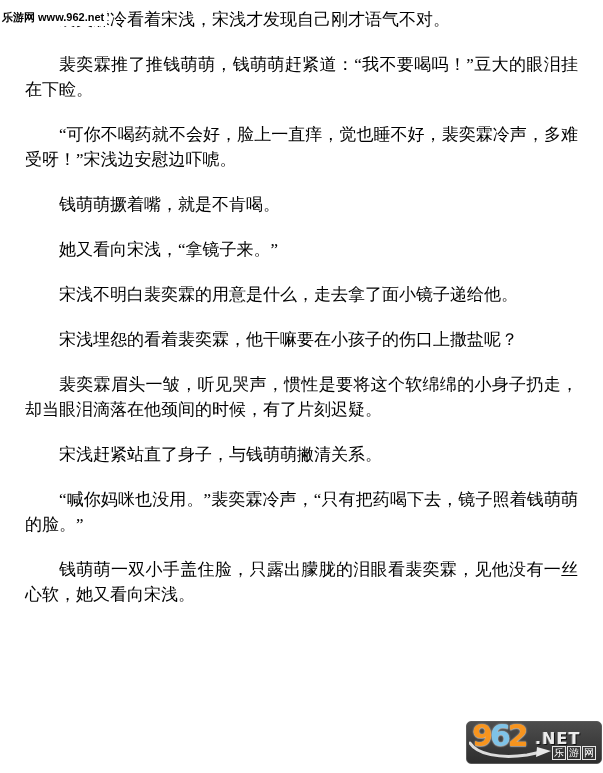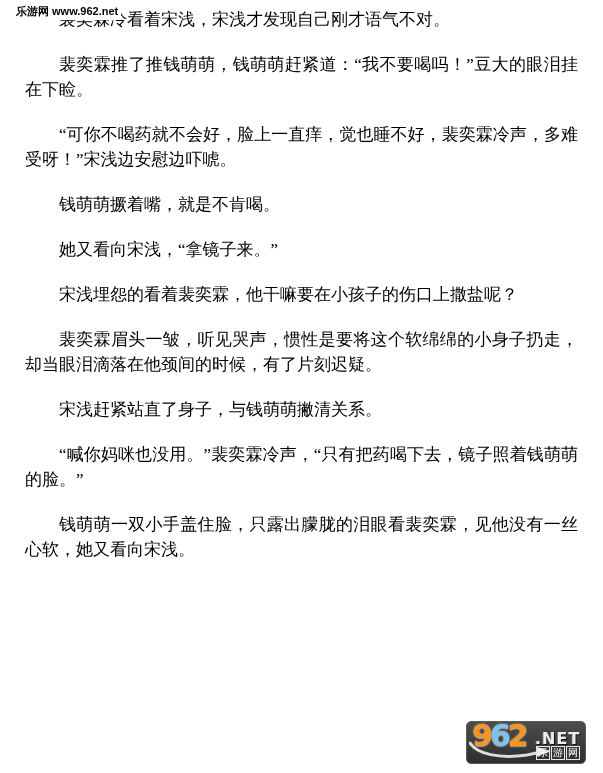--- a/index.html
+++ b/index.html
@@ -18,32 +18,32 @@
     color: #000000;
   }
   .novel p {
     margin: 0 0 20px 0;
     text-indent: 2em;
     text-align: justify;
     word-break: break-all;
   }
   
   .watermark {
-    position: absolute; top: 2px; left: 0;
+    position: absolute; top: 8px; left: 0;
     background: #ffffff;
     font-family: "Liberation Sans", "DejaVu Sans", sans-serif;
     font-size: 11px; font-weight: bold; color: #000;
-    padding: 2px 3px 1px 16px;
+    padding: 2px 3px 1px 2px;
     z-index: 5;
     white-space: nowrap;
   }
   
   .logo {
     position: absolute; left: 466px; top: 721px;
-    width: 120px; height: 43px;
+    width: 136px; height: 43px;
     background: linear-gradient(#4d4d4d, #2e2e2e);
     border-radius: 5px;
     border: 1px solid #5a5a5a;
     box-sizing: border-box;
     z-index: 6;
     overflow: hidden;
   }
   .logo-962 {
     position: absolute; left: 5px; top: -4px;
     font-family: "DejaVu Sans", sans-serif;
@@ -72,20 +72,21 @@
 <body>
 
 <div class="watermark">乐游网 www.962.net</div>
 
 <div class="novel">
     <p>裴奕霖冷看着宋浅，宋浅才发现自己刚才语气不对。</p>
     <p>裴奕霖推了推钱萌萌，钱萌萌赶紧道：“我不要喝吗！”豆大的眼泪挂在下睑。</p>
     <p>“可你不喝药就不会好，脸上一直痒，觉也睡不好，裴奕霖冷声，多难受呀！”宋浅边安慰边吓唬。</p>
     <p>钱萌萌撅着嘴，就是不肯喝。</p>
     <p>她又看向宋浅，“拿镜子来。”</p>
+    <p>宋浅不明白裴奕霖的用意是什么，走去拿了面小镜子递给他。</p>
     <p>宋浅埋怨的看着裴奕霖，他干嘛要在小孩子的伤口上撒盐呢？</p>
     <p>裴奕霖眉头一皱，听见哭声，惯性是要将这个软绵绵的小身子扔走，却当眼泪滴落在他颈间的时候，有了片刻迟疑。</p>
     <p>宋浅赶紧站直了身子，与钱萌萌撇清关系。</p>
     <p>“喊你妈咪也没用。”裴奕霖冷声，“只有把药喝下去，镜子照着钱萌萌的脸。”</p>
     <p>钱萌萌一双小手盖住脸，只露出朦胧的泪眼看裴奕霖，见他没有一丝心软，她又看向宋浅。</p>
   </div>
 
 <div class="logo">
   <svg class="logo-swoosh" width="88" height="20" viewBox="0 0 88 20">
     <path d="M1,2 C8,13 30,18 58,14 L72,11" fill="none" stroke="#dcdcdc" stroke-width="3" stroke-linecap="round"></path>

